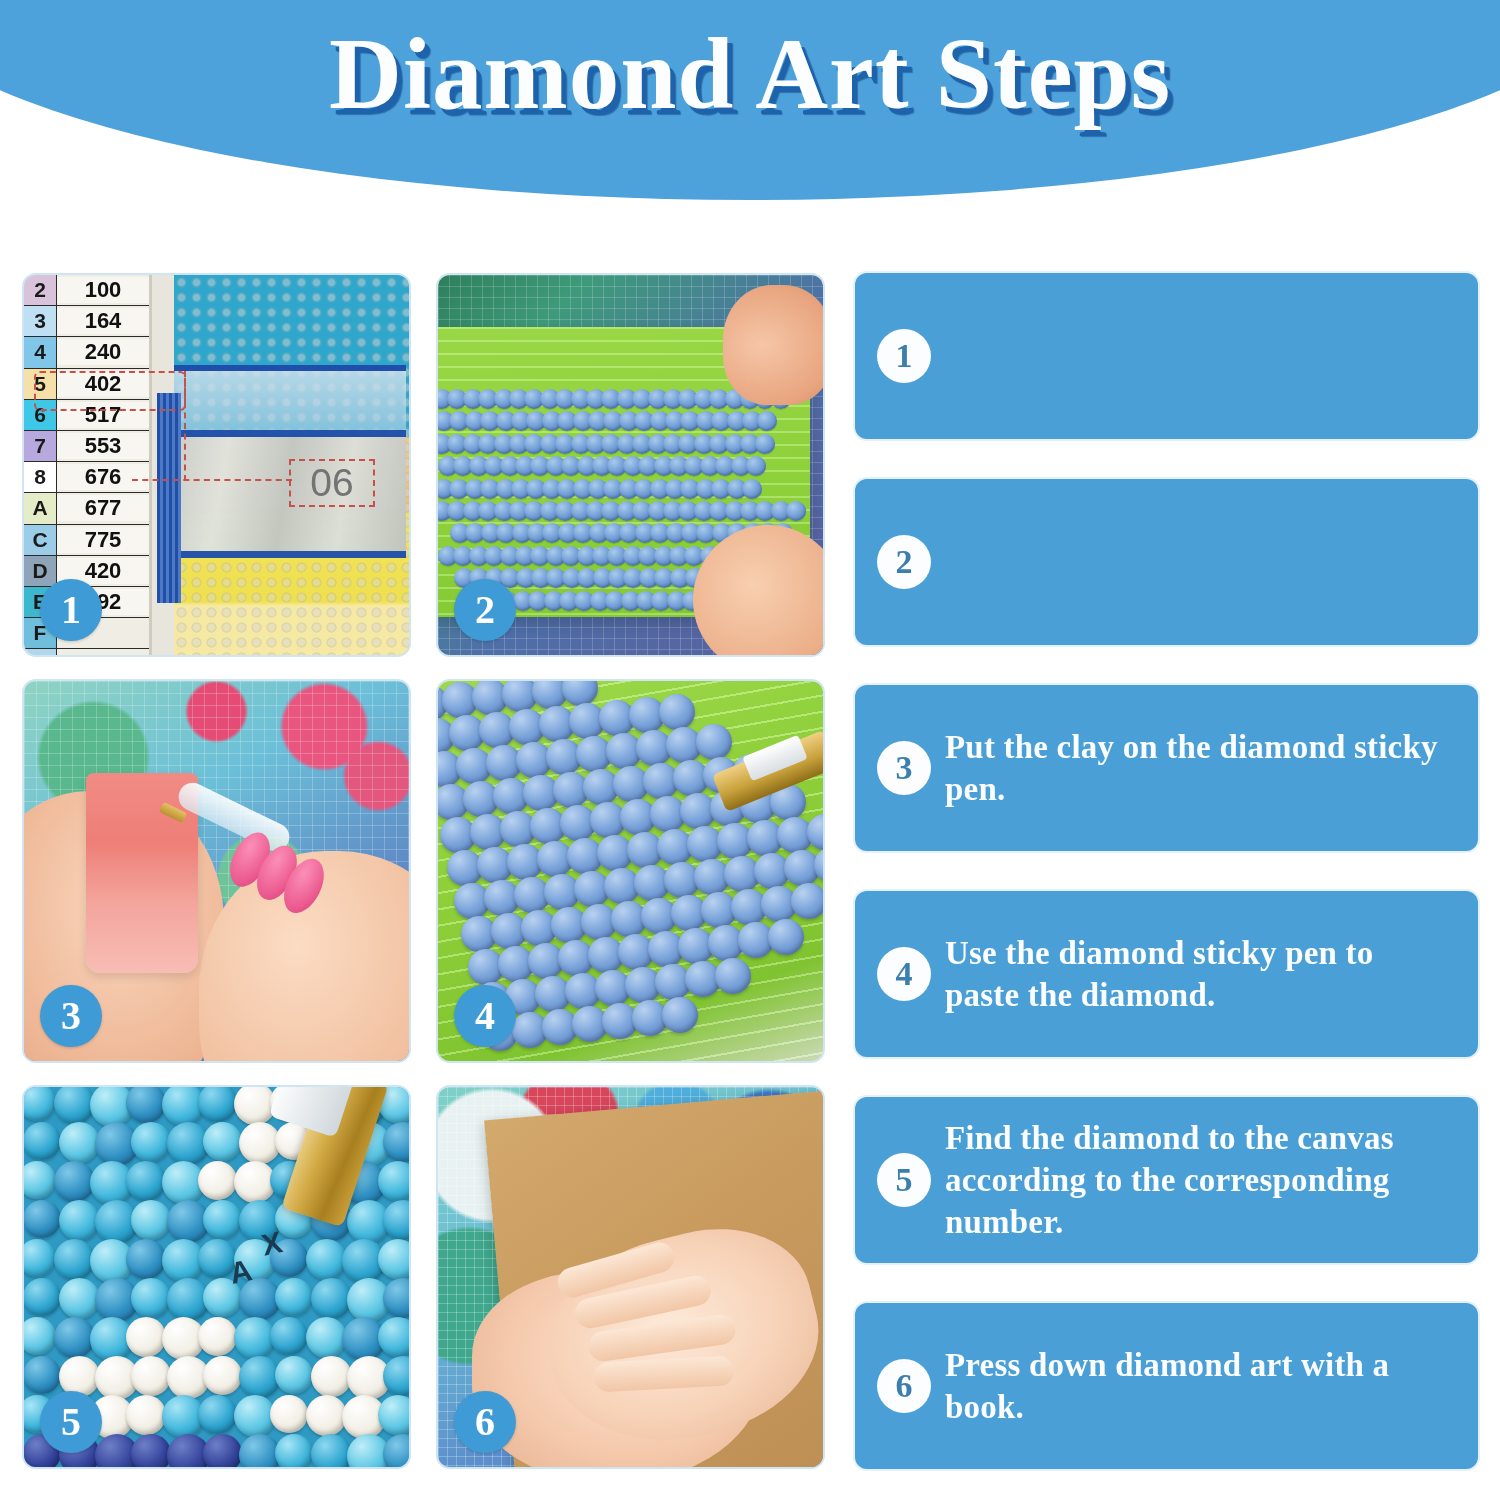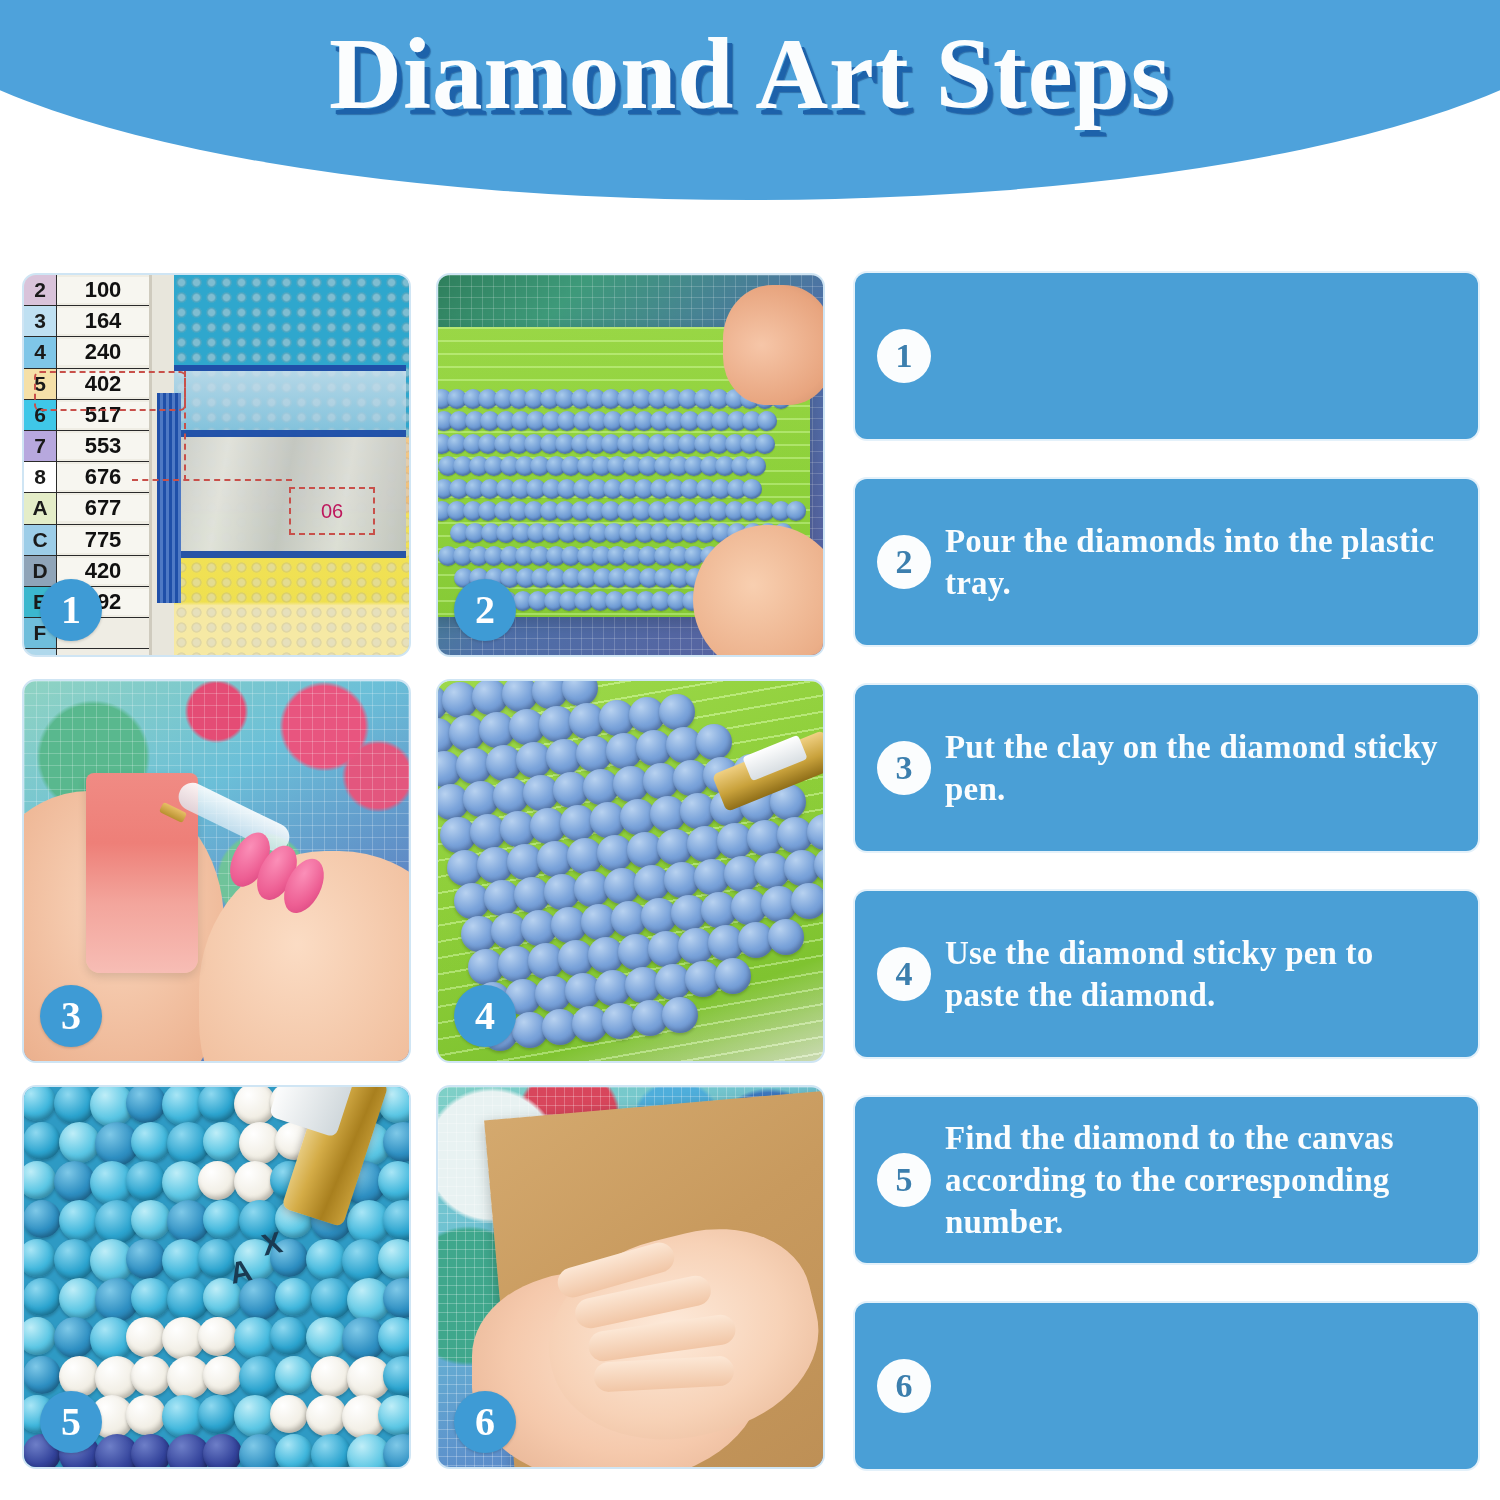--- a/index.html
+++ b/index.html
@@ -193,25 +193,25 @@
     z-index:13;
   }
   .p1-bagtop {
     position:absolute; left:150px; top:90px; width:232px; height:70px;
     background:linear-gradient(180deg, rgba(205,224,236,0.85), rgba(180,210,228,0.6));
     border-top:6px solid #1F4FA8;
     z-index:11;
   }
   .p1-06 {
     position:absolute;
-    left:265px; top:212px; width:86px; height:48px;
+    left:265px; top:184px; width:86px; height:48px;
     border:2px dashed #C8504A;
     display:flex; align-items:center; justify-content:center;
     font-family:"Liberation Sans", sans-serif;
-    font-size:20px; color:#be185d; font-weight:500;
+    font-size:39px; color:#737373; font-weight:500;
     z-index:20;
   }
   .p1-dash-h {
     position:absolute; left:108px; top:204px; width:160px; height:0;
     border-top:2px dashed #C8504A; z-index:20;
   }
   .p1-dash-v {
     position:absolute; left:160px; top:96px; width:0; height:110px;
     border-left:2px dashed #C8504A; z-index:20;
   }
@@ -1001,36 +1001,36 @@
   </div>
 
   <div class="steps">
 
     <div class="step">
       <div class="step-num">1</div>
     </div>
 
     <div class="step">
       <div class="step-num">2</div>
-      <div class="step-text">Pour the diamonds into the plastic tray.</div>
     </div>
 
     <div class="step">
       <div class="step-num">3</div>
       <div class="step-text">Put the clay on the diamond sticky pen.</div>
     </div>
 
     <div class="step">
       <div class="step-num">4</div>
       <div class="step-text">Use the diamond sticky pen to paste the diamond.</div>
     </div>
 
     <div class="step">
       <div class="step-num">5</div>
       <div class="step-text">Find the diamond to the canvas according to the corresponding number.</div>
     </div>
 
     <div class="step">
       <div class="step-num">6</div>
+      <div class="step-text">Press down diamond art with a book.</div>
     </div>
 
   </div>
 </div>
 
 </body></html>

